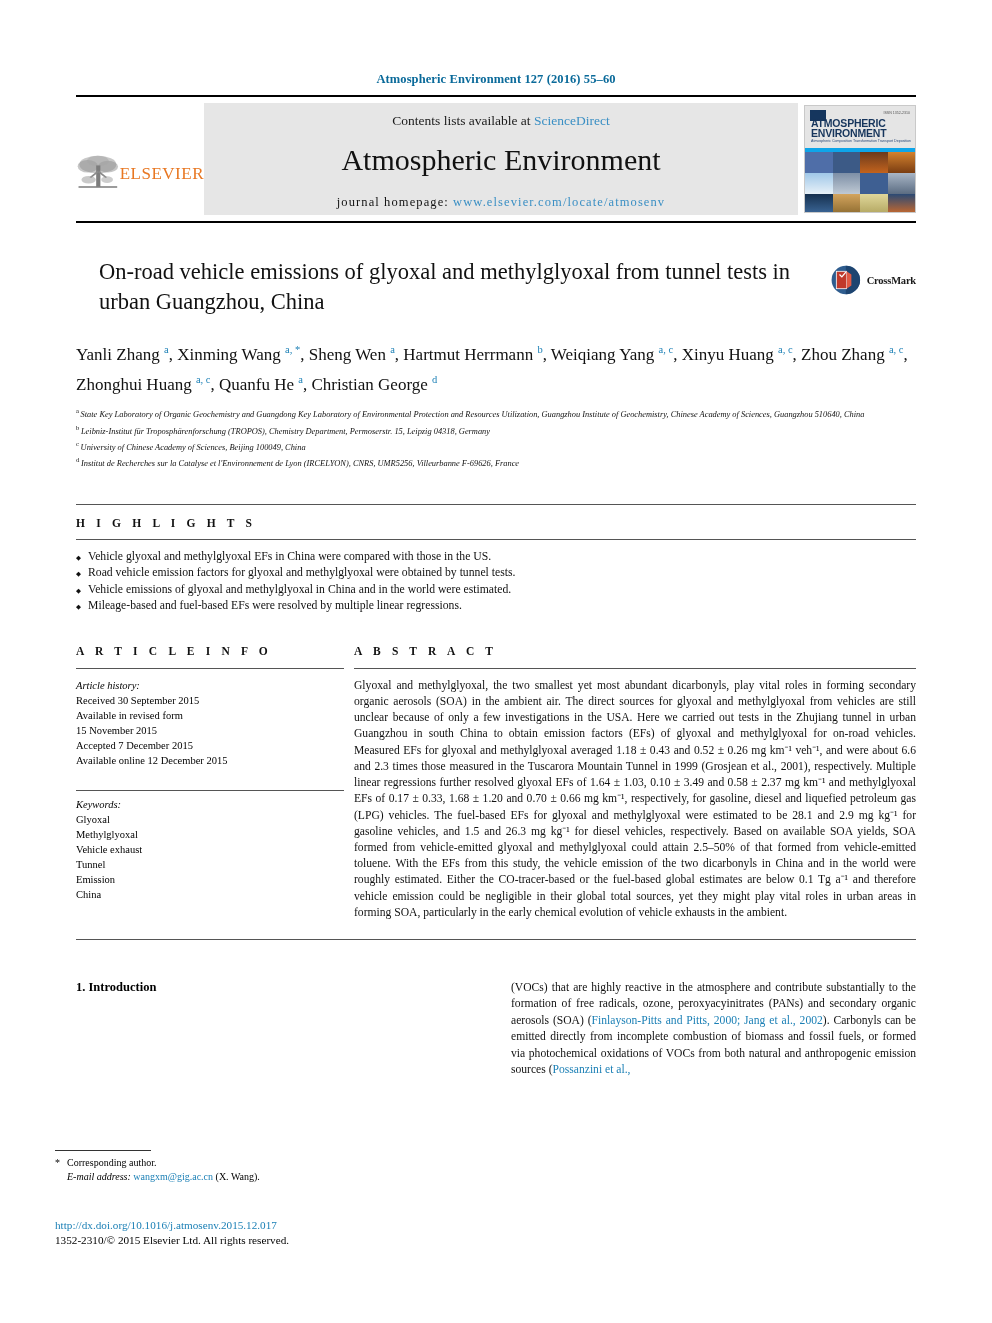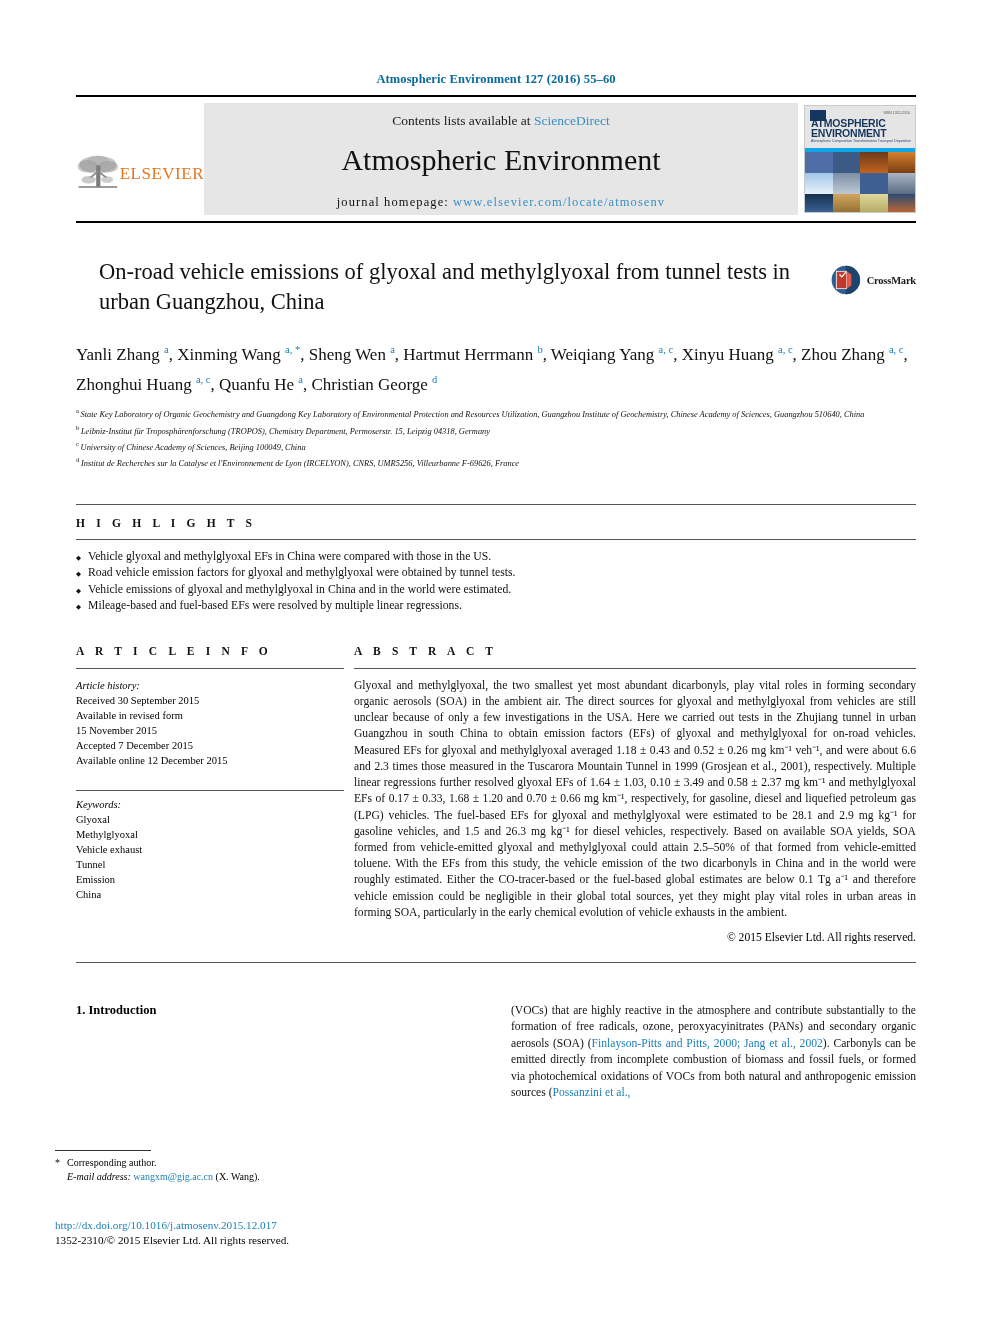--- a/index.html
+++ b/index.html
@@ -362,21 +362,20 @@
             <div class="kw-line">Emission</div>
             <div class="kw-line">China</div>
           </div>
       </div>
     </div>
 
     <div class="col-abs">
       <div class="sec-head">A B S T R A C T</div>
       <div class="ia-rule"></div>
       <div class="abstract-text">Glyoxal and methylglyoxal, the two smallest yet most abundant dicarbonyls, play vital roles in forming secondary organic aerosols (SOA) in the ambient air. The direct sources for glyoxal and methylglyoxal from vehicles are still unclear because of only a few investigations in the USA. Here we carried out tests in the Zhujiang tunnel in urban Guangzhou in south China to obtain emission factors (EFs) of glyoxal and methylglyoxal for on-road vehicles. Measured EFs for glyoxal and methylglyoxal averaged 1.18 ± 0.43 and 0.52 ± 0.26 mg km⁻¹ veh⁻¹, and were about 6.6 and 2.3 times those measured in the Tuscarora Mountain Tunnel in 1999 (Grosjean et al., 2001), respectively. Multiple linear regressions further resolved glyoxal EFs of 1.64 ± 1.03, 0.10 ± 3.49 and 0.58 ± 2.37 mg km⁻¹ and methylglyoxal EFs of 0.17 ± 0.33, 1.68 ± 1.20 and 0.70 ± 0.66 mg km⁻¹, respectively, for gasoline, diesel and liquefied petroleum gas (LPG) vehicles. The fuel-based EFs for glyoxal and methylglyoxal were estimated to be 28.1 and 2.9 mg kg⁻¹ for gasoline vehicles, and 1.5 and 26.3 mg kg⁻¹ for diesel vehicles, respectively. Based on available SOA yields, SOA formed from vehicle-emitted glyoxal and methylglyoxal could attain 2.5–50% of that formed from vehicle-emitted toluene. With the EFs from this study, the vehicle emission of the two dicarbonyls in China and in the world were roughly estimated. Either the CO-tracer-based or the fuel-based global estimates are below 0.1 Tg a⁻¹ and therefore vehicle emission could be negligible in their global total sources, yet they might play vital roles in urban areas in forming SOA, particularly in the early chemical evolution of vehicle exhausts in the ambient.</div>
-      <div class="copyright">© 2015 Elsevier Ltd. All rights reserved.</div>
     </div>
   </div>
 
   <div class="main-rule"></div>
 
   <div class="body-cols">
     <div class="bcol">
       <div class="sec-num-title">1. Introduction</div>
     </div>
     <div class="bcol">

